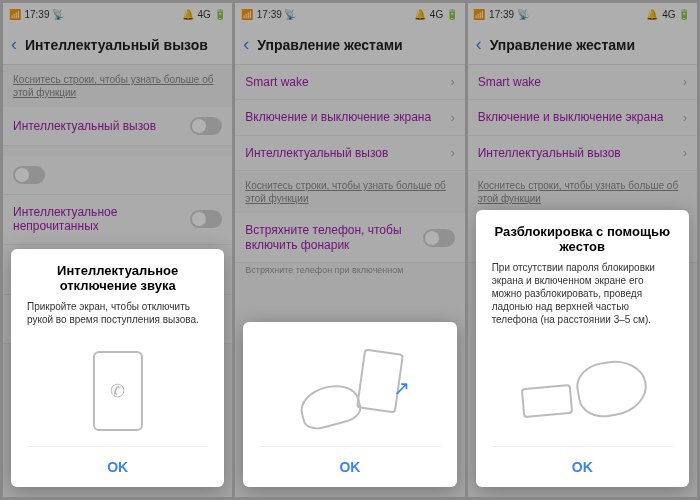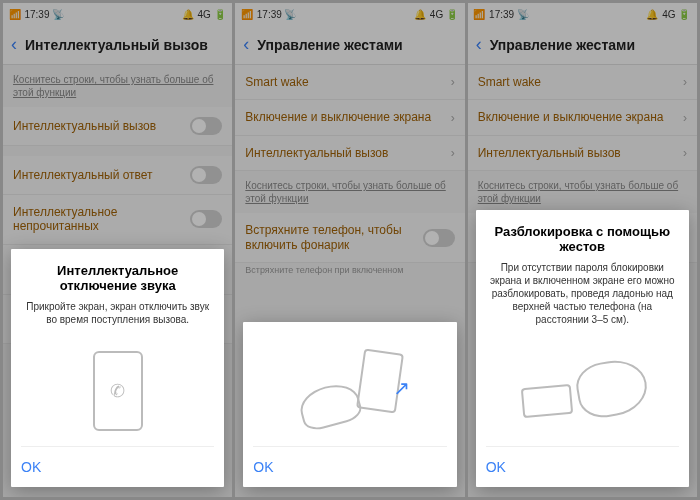--- a/index.html
+++ b/index.html
@@ -6,32 +6,32 @@
   body { font-family: -apple-system, Helvetica, Arial, sans-serif; background: #888; width: 700px; height: 500px; overflow: hidden; display: flex; gap: 3px; padding: 3px; }
   .phone { flex: 1; background: #f0f0f0; position: relative; overflow: hidden; display: flex; flex-direction: column; }
   .overlay { position: absolute; inset: 0; background: rgba(0,0,0,0.3); z-index: 1; }
   .statusbar { height: 22px; background: #fafafa; display: flex; align-items: center; justify-content: space-between; padding: 0 6px; font-size: 10px; color: #333; }
   .sb-left, .sb-right { display: flex; align-items: center; gap: 3px; }
   .header { height: 40px; background: #fafafa; display: flex; align-items: center; padding: 0 8px; border-bottom: 1px solid #ddd; }
   .back { color: #3b82f6; font-size: 18px; margin-right: 8px; }
   .header-title { font-size: 14px; font-weight: 600; color: #222; }
   .hint { font-size: 10px; color: #888; padding: 8px 10px; line-height: 1.3; text-decoration: underline; }
   .row { display: flex; align-items: center; justify-content: space-between; padding: 10px 10px; border-bottom: 1px solid #e5e5e5; background: #f5f5f5; }
-  .row-label { font-size: 12px; color: #a16207; flex: 1; padding-right: 6px; line-height: 1.2; }
+  .row-label { font-size: 12px; color: #a21caf; flex: 1; padding-right: 6px; line-height: 1.2; }
   .toggle { width: 32px; height: 18px; background: #d0d0d0; border-radius: 9px; position: relative; flex-shrink: 0; }
   .toggle::after { content: ''; position: absolute; width: 14px; height: 14px; background: #fff; border-radius: 50%; top: 2px; left: 2px; }
   .toggle.on { background: #3b82f6; }
   .toggle.on::after { left: 16px; }
   .chev { color: #aaa; font-size: 12px; }
   .sub { font-size: 9px; color: #999; padding: 2px 10px; }
-  .dialog { position: absolute; left: 8px; right: 8px; bottom: 10px; background: #fff; border-radius: 1px; z-index: 2; display: flex; flex-direction: column; align-items: center; padding: 14px 10px 0; box-shadow: 0 4px 20px rgba(0,0,0,0.3); }
+  .dialog { position: absolute; left: 8px; right: 8px; bottom: 10px; background: #fff; border-radius: 6px; z-index: 2; display: flex; flex-direction: column; align-items: center; padding: 14px 16px 0; box-shadow: 0 4px 20px rgba(0,0,0,0.3); }
   .dialog-title { font-size: 13px; font-weight: 600; text-align: center; margin-bottom: 6px; line-height: 1.2; }
-  .dialog-desc { font-size: 10px; color: #333; text-align: center; line-height: 1.3; margin-bottom: 10px; }
+  .dialog-desc { font-size: 10px; color: #333; line-height: 1.3; margin-bottom: 10px; }
   .dialog-img { width: 100%; height: 110px; display: flex; align-items: center; justify-content: center; }
-  .dialog-ok { width: 100%; padding: 12px 0; color: #3b82f6; font-size: 14px; font-weight: 400; border-top: 1px solid #eee; }
+  .dialog-ok { width: 100%; text-align: center; padding: 12px 0; color: #3b82f6; font-size: 14px; font-weight: 700; border-top: 1px solid #eee; }
   
   .illus-mute { width: 50px; height: 80px; border: 2px solid #bbb; border-radius: 6px; position: relative; }
   .illus-mute::before { content: '✆'; position: absolute; top: 50%; left: 50%; transform: translate(-50%,-50%); font-size: 18px; color: #bbb; }
   .illus-remind { position: relative; width: 140px; height: 90px; }
   .illus-remind .ph { position: absolute; width: 40px; height: 60px; border: 2px solid #bbb; border-radius: 4px; right: 20px; top: 5px; transform: rotate(8deg); }
   .illus-remind .hand { position: absolute; width: 60px; height: 40px; border: 2px solid #bbb; border-radius: 50% 50% 30% 30%; left: 20px; bottom: 10px; transform: rotate(-15deg); }
   .illus-remind .arrow { position: absolute; right: 10px; top: 30px; color: #3b82f6; font-size: 20px; }
   .illus-unlock { position: relative; width: 150px; height: 90px; }
   .illus-unlock .ph { position: absolute; width: 50px; height: 30px; border: 2px solid #bbb; border-radius: 4px; left: 15px; bottom: 20px; transform: rotate(-5deg); }
   .illus-unlock .palm { position: absolute; width: 70px; height: 55px; border: 2px solid #bbb; border-radius: 40% 50% 50% 40%; right: 10px; top: 15px; transform: rotate(-10deg); }
@@ -56,39 +56,38 @@
       <span class="back">‹</span>
       <span class="header-title">Интеллектуальный вызов</span>
     </div>
     <div class="hint">Коснитесь строки, чтобы узнать больше об этой функции</div>
     <div class="row">
       <span class="row-label">Интеллектуальный вызов</span>
       <span class="toggle"></span>
     </div>
     <div style="height: 10px;"></div>
     <div class="row">
-      <span class="row-label">Интеллектуальный ответ</span>
       <span class="toggle"></span>
     </div>
     <div class="row">
       <span class="row-label">Интеллектуальное непрочитанных</span>
       <span class="toggle"></span>
     </div>
     <div class="row">
       <span class="row-label">Интеллектуальное отключение звука</span>
       <span class="toggle"></span>
     </div>
     <div class="row">
       <span class="row-label">Проведите рукой, чтобы использовать гарнитуру</span>
       <span class="toggle"></span>
     </div>
     <div class="overlay"></div>
     <div class="dialog">
       <div class="dialog-title">Интеллектуальное отключение звука</div>
-      <div class="dialog-desc">Прикройте экран, экран отключить звук во время поступления вызова.</div>
+      <div class="dialog-desc">Прикройте экран, чтобы отключить рукой во время поступления вызова.</div>
       <div class="dialog-img">
         <div class="illus-mute"></div>
       </div>
       <div class="dialog-ok">OK</div>
     </div>
   </div>
 <div class="phone">
     <div class="statusbar">
       <div class="sb-left">
         <span>📶</span>

